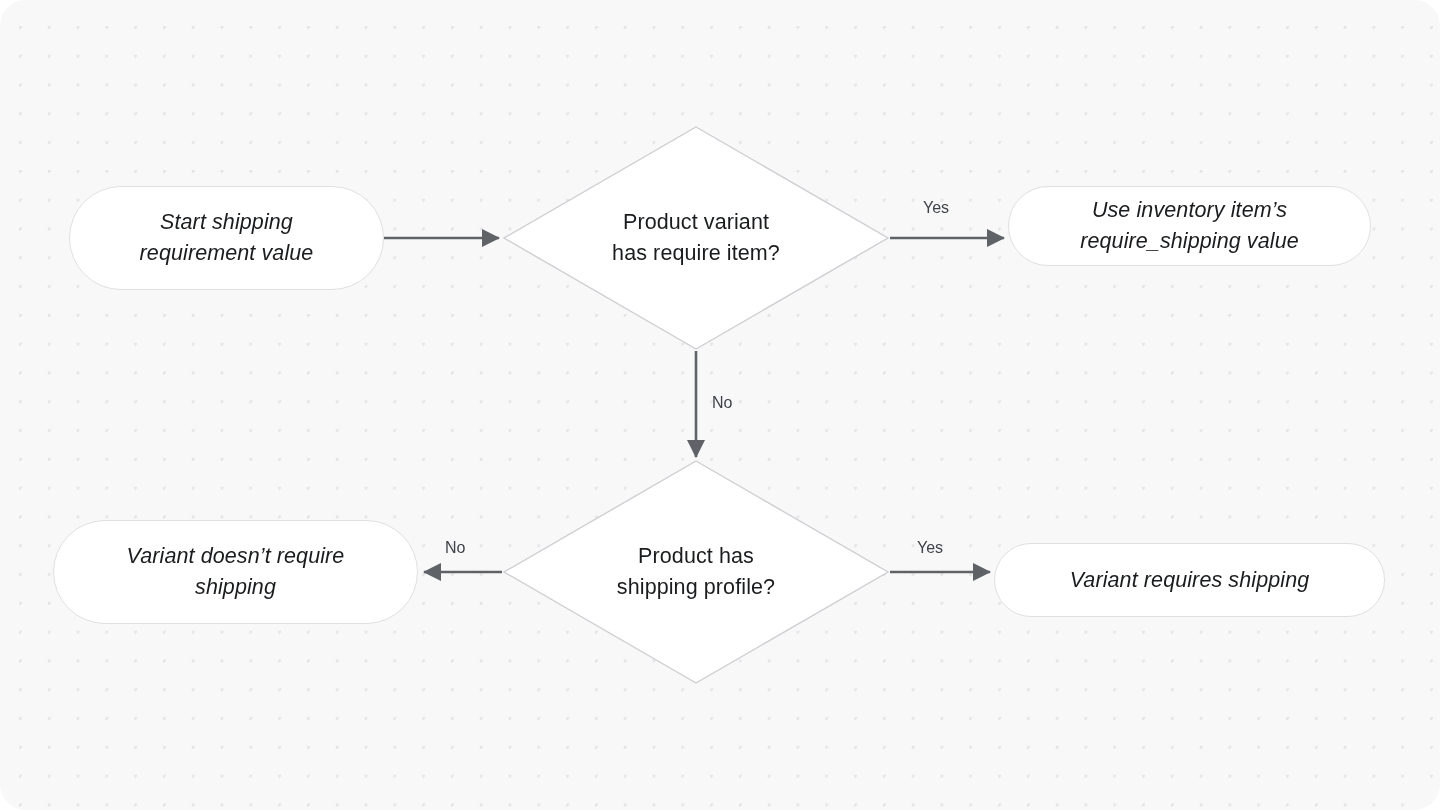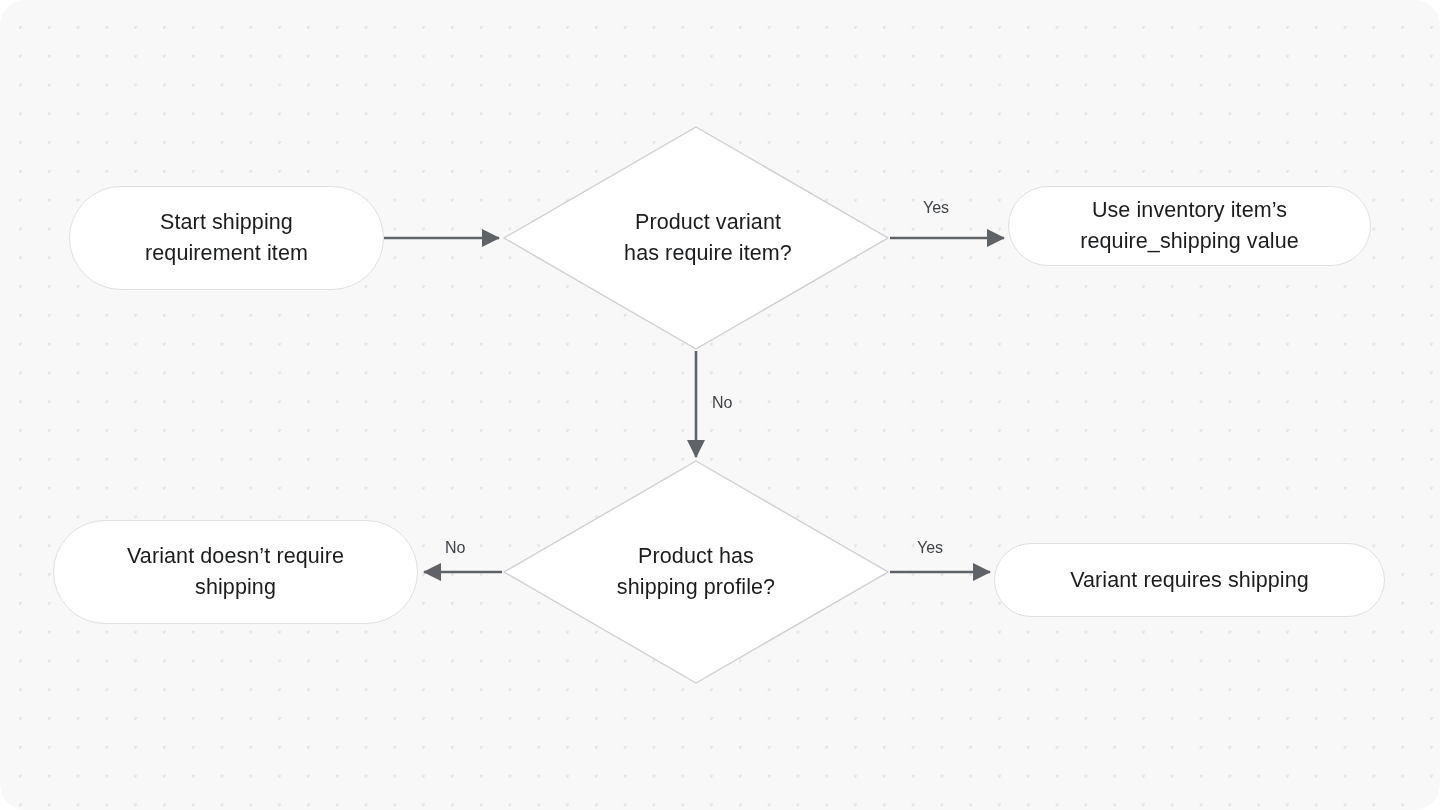--- a/index.html
+++ b/index.html
@@ -47,20 +47,21 @@
     font-size: 21.5px;
     line-height: 1.42;
     letter-spacing: 0.1px;
   }
 
   .node.pill {
     background: #ffffff;
     border: 1.3px solid #e0e0e3;
     border-radius: 999px;
     padding: 9px 18px;
+    font-style: italic;
   }
 
   .node.diamond {
     background: transparent;
     border: none;
   }
   .node.diamond .diamond-label {
     position: relative;
     z-index: 2;
     width: 78%;
@@ -97,25 +98,25 @@
     <line x1="696" y1="351" x2="696" y2="457" stroke="#5f6368" stroke-width="2.6" marker-end="url(#arrow)"></line>
 
     <line x1="890" y1="572" x2="990" y2="572" stroke="#5f6368" stroke-width="2.6" marker-end="url(#arrow)"></line>
 
     <line x1="502" y1="572" x2="424" y2="572" stroke="#5f6368" stroke-width="2.6" marker-end="url(#arrow)"></line>
   </svg>
 
   <div class="node pill" style="left:69px; top:186px; width:315px; height:104px;">
     <span>
       <span>Start shipping</span><br>
-      <span>requirement item</span>
+      <span>requirement value</span>
     </span>
   </div>
 
-  <div class="node diamond" style="left:516px; top:127px; width:384px; height:222px;">
+  <div class="node diamond" style="left:504px; top:127px; width:384px; height:222px;">
     <span class="diamond-label">
       <span>Product variant</span><br>
       <span>has require item?</span>
     </span>
   </div>
 
   <div class="node pill" style="left:1008px; top:186px; width:363px; height:80px;">
     <span>
       <span>Use inventory item’s</span><br>
       <span>require_shipping value</span>

